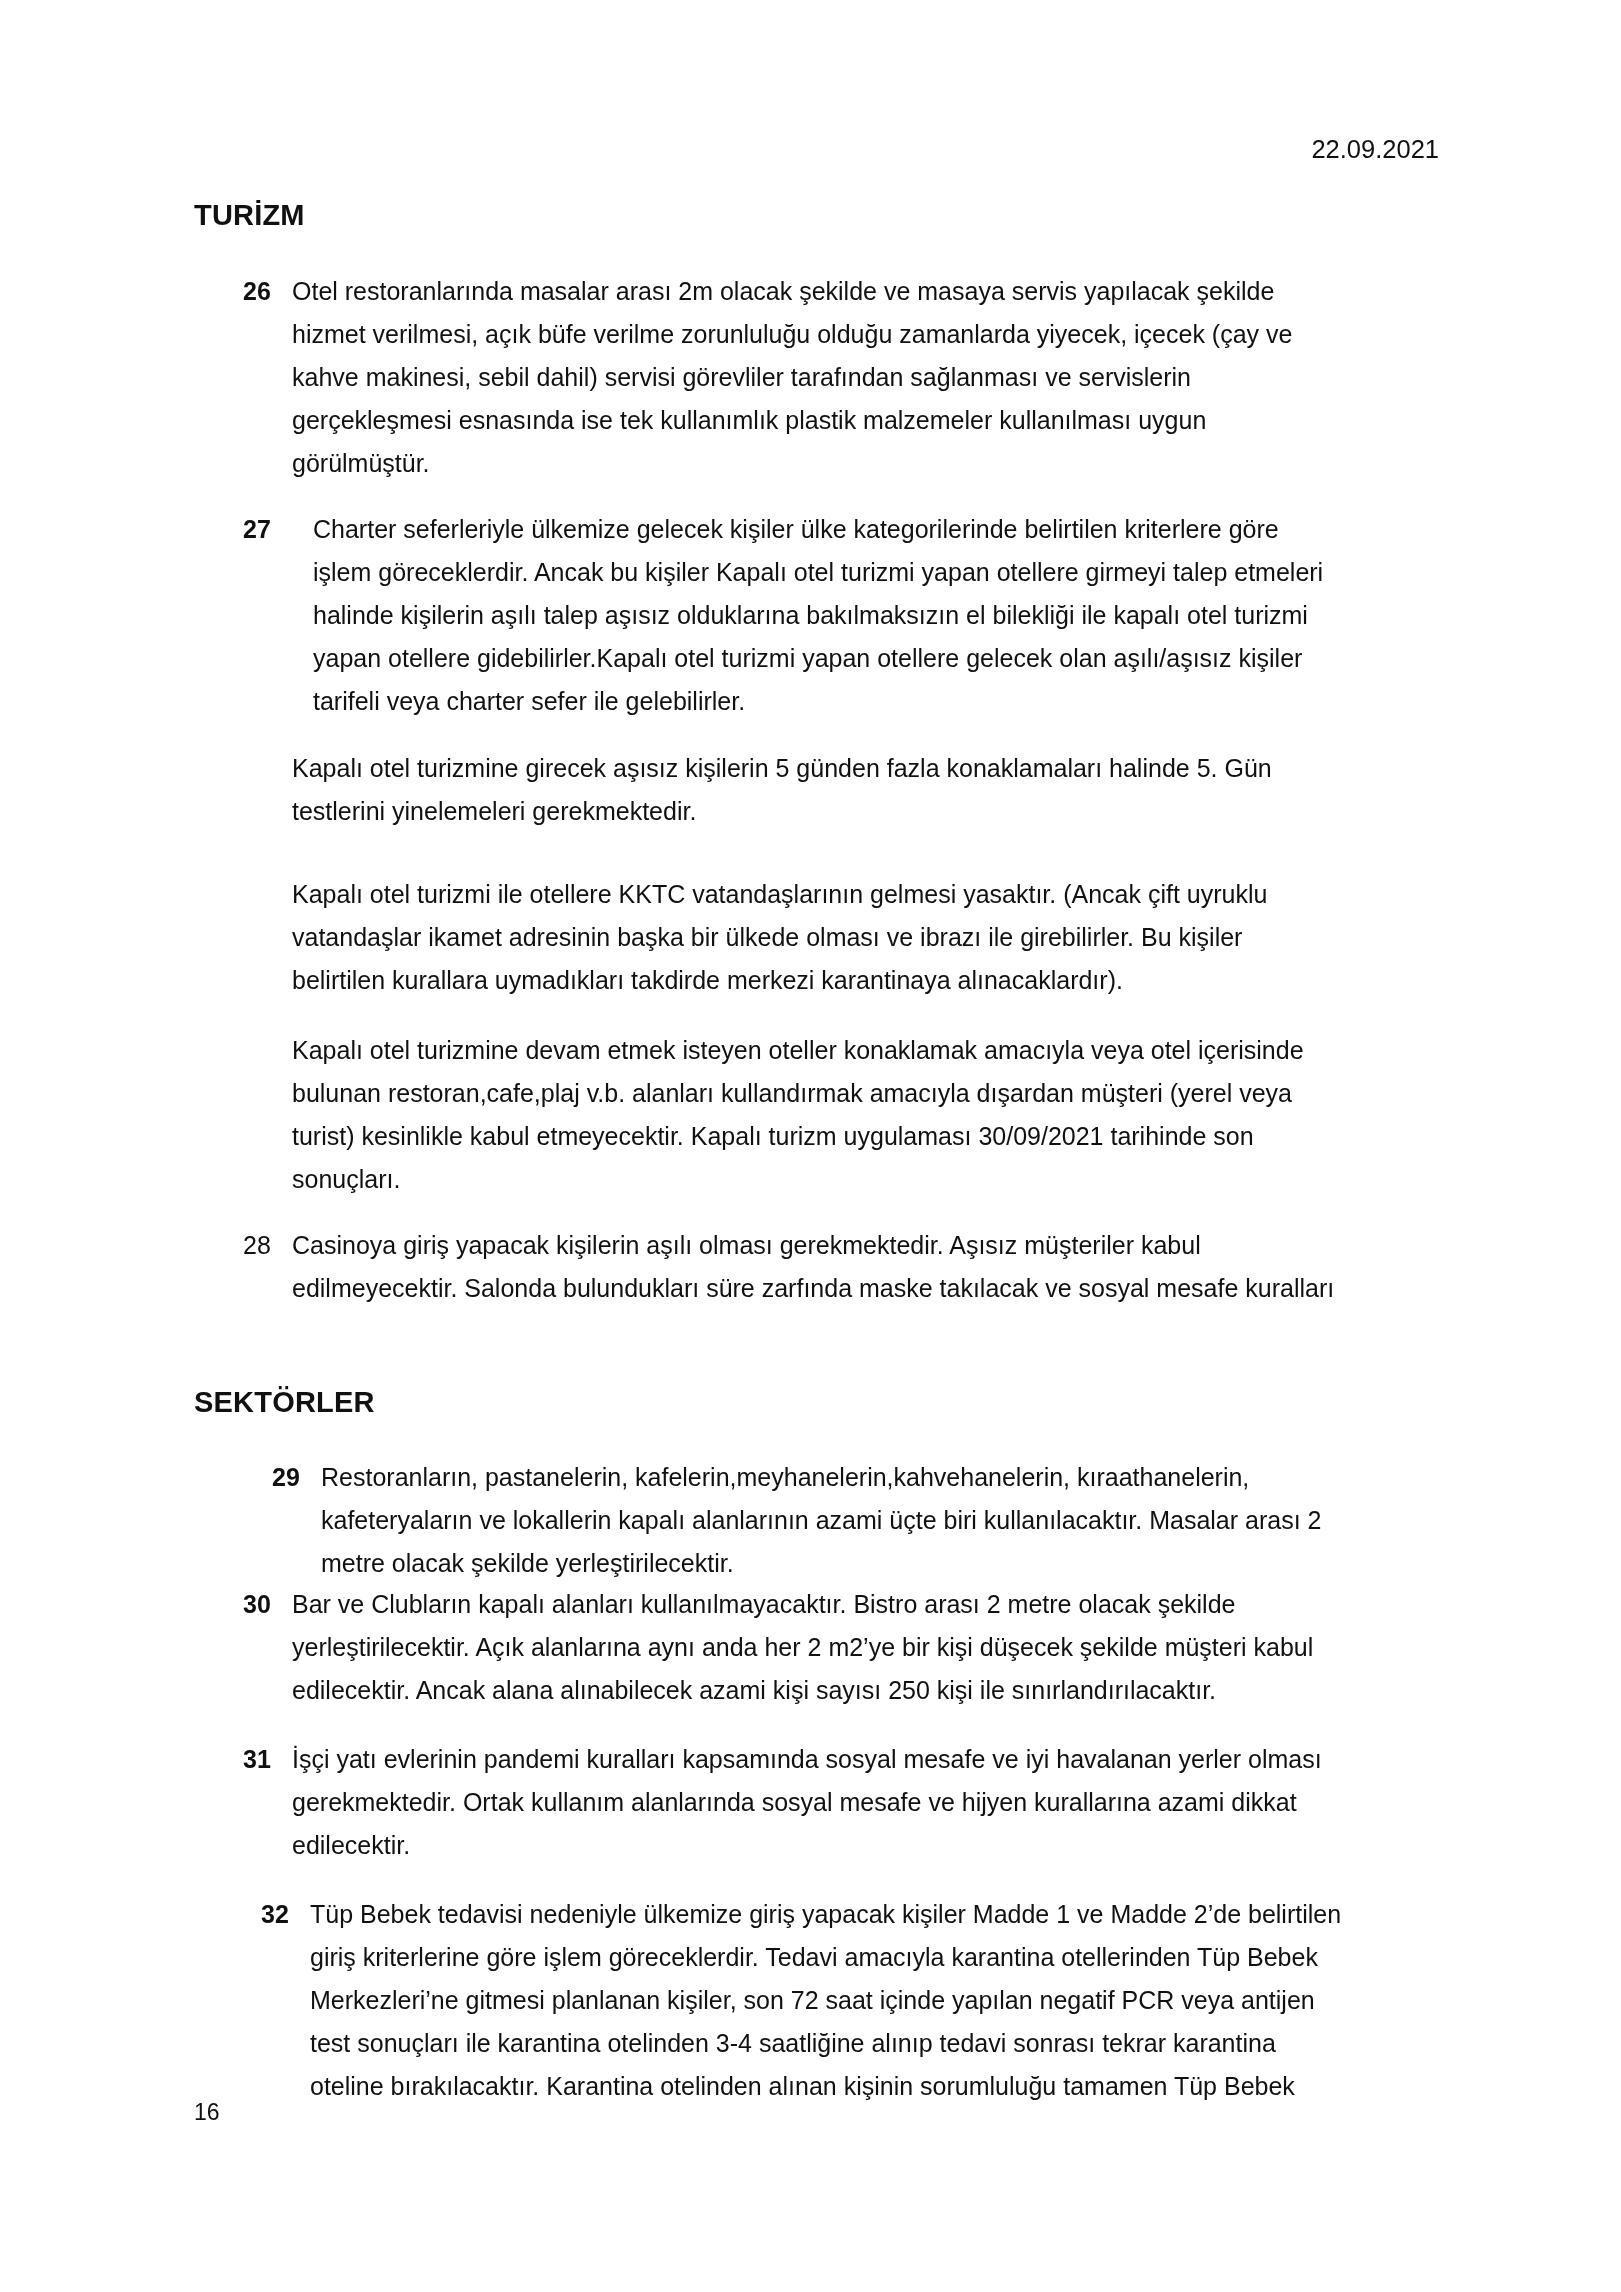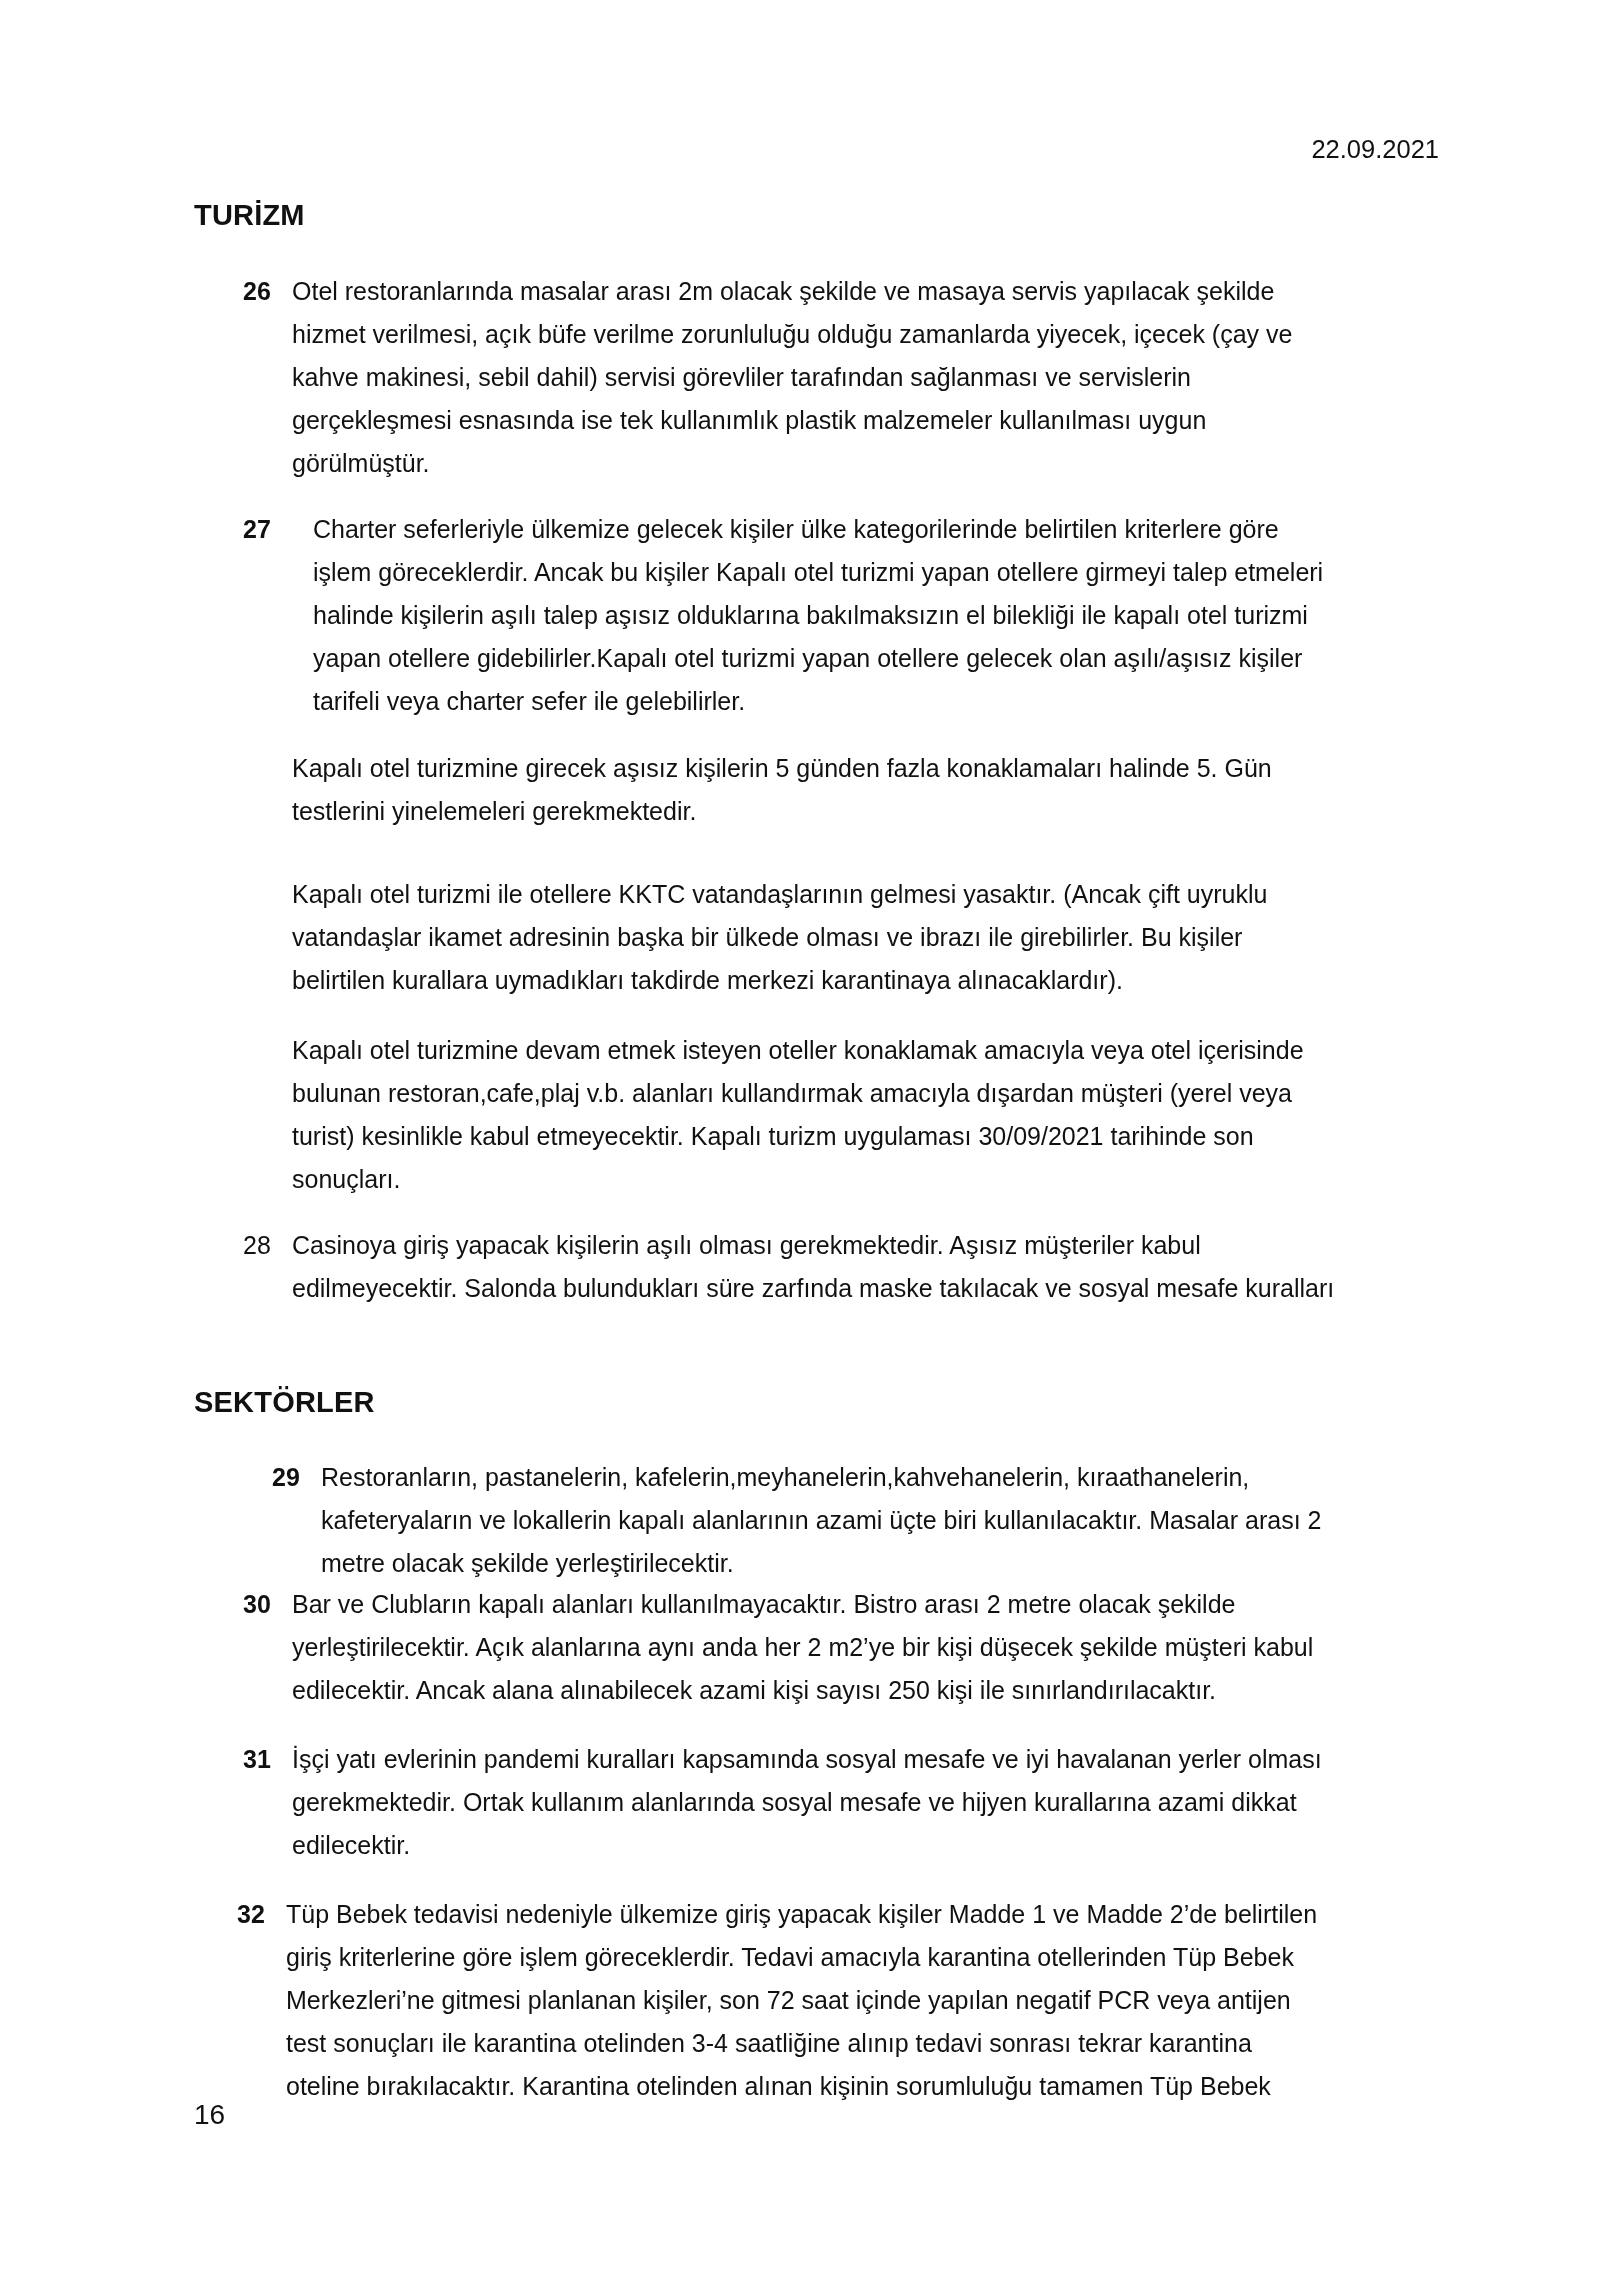--- a/index.html
+++ b/index.html
@@ -6,21 +6,21 @@
   body { width: 1621px; height: 2293px; position: relative; overflow: hidden;
          font-family: "Liberation Sans", "DejaVu Sans", sans-serif; color: #111111; }
   .page { position: absolute; left: 0; top: 0; width: 1621px; height: 2293px; }
   .date { position: absolute; top: 135px; right: 182px; font-size: 25.5px; }
   .heading { position: absolute; left: 194px; font-size: 29px; font-weight: bold; letter-spacing: 0.2px; }
   .item { position: absolute; font-size: 25px; line-height: 43px; }
   .item .num { position: absolute; left: 0; top: 0; width: 39px; }
   .item .num.bold { font-weight: bold; }
   .item .text { display: block; }
   .para { position: absolute; left: 292px; width: 1157px; font-size: 25px; line-height: 43px; }
-  .footer-page { position: absolute; left: 194px; top: 2099px; font-size: 28px; }
+  .footer-page { position: absolute; left: 194px; top: 2099px; font-size: 23px; }
 </style>
 </head>
 <body>
 
 <div class="page">
 
   <div class="date">22.09.2021</div>
 
   <div class="heading" style="top:199px;">TURİZM</div>
 
@@ -94,21 +94,21 @@
 
   <div class="item" style="left:243px; top:1738px; width:1206px;">
     <span class="num bold">31</span>
     <div style="margin-left:49px;">
       <span class="text">İşçi yatı evlerinin pandemi kuralları kapsamında sosyal mesafe ve iyi havalanan yerler olması</span>
       <span class="text">gerekmektedir. Ortak kullanım alanlarında sosyal mesafe ve hijyen kurallarına azami dikkat</span>
       <span class="text">edilecektir.</span>
     </div>
   </div>
 
-  <div class="item" style="left:237px; top:1893px; width:1206px;">
+  <div class="item" style="left:261px; top:1893px; width:1206px;">
     <span class="num bold">32</span>
     <div style="margin-left:49px;">
       <span class="text">Tüp Bebek tedavisi nedeniyle ülkemize giriş yapacak kişiler Madde 1 ve Madde 2’de belirtilen</span>
       <span class="text">giriş kriterlerine göre işlem göreceklerdir. Tedavi amacıyla karantina otellerinden Tüp Bebek</span>
       <span class="text">Merkezleri’ne gitmesi planlanan kişiler, son 72 saat içinde yapılan negatif PCR veya antijen</span>
       <span class="text">test sonuçları ile karantina otelinden 3-4 saatliğine alınıp tedavi sonrası tekrar karantina</span>
       <span class="text">oteline bırakılacaktır. Karantina otelinden alınan kişinin sorumluluğu tamamen Tüp Bebek</span>
     </div>
   </div>
 

